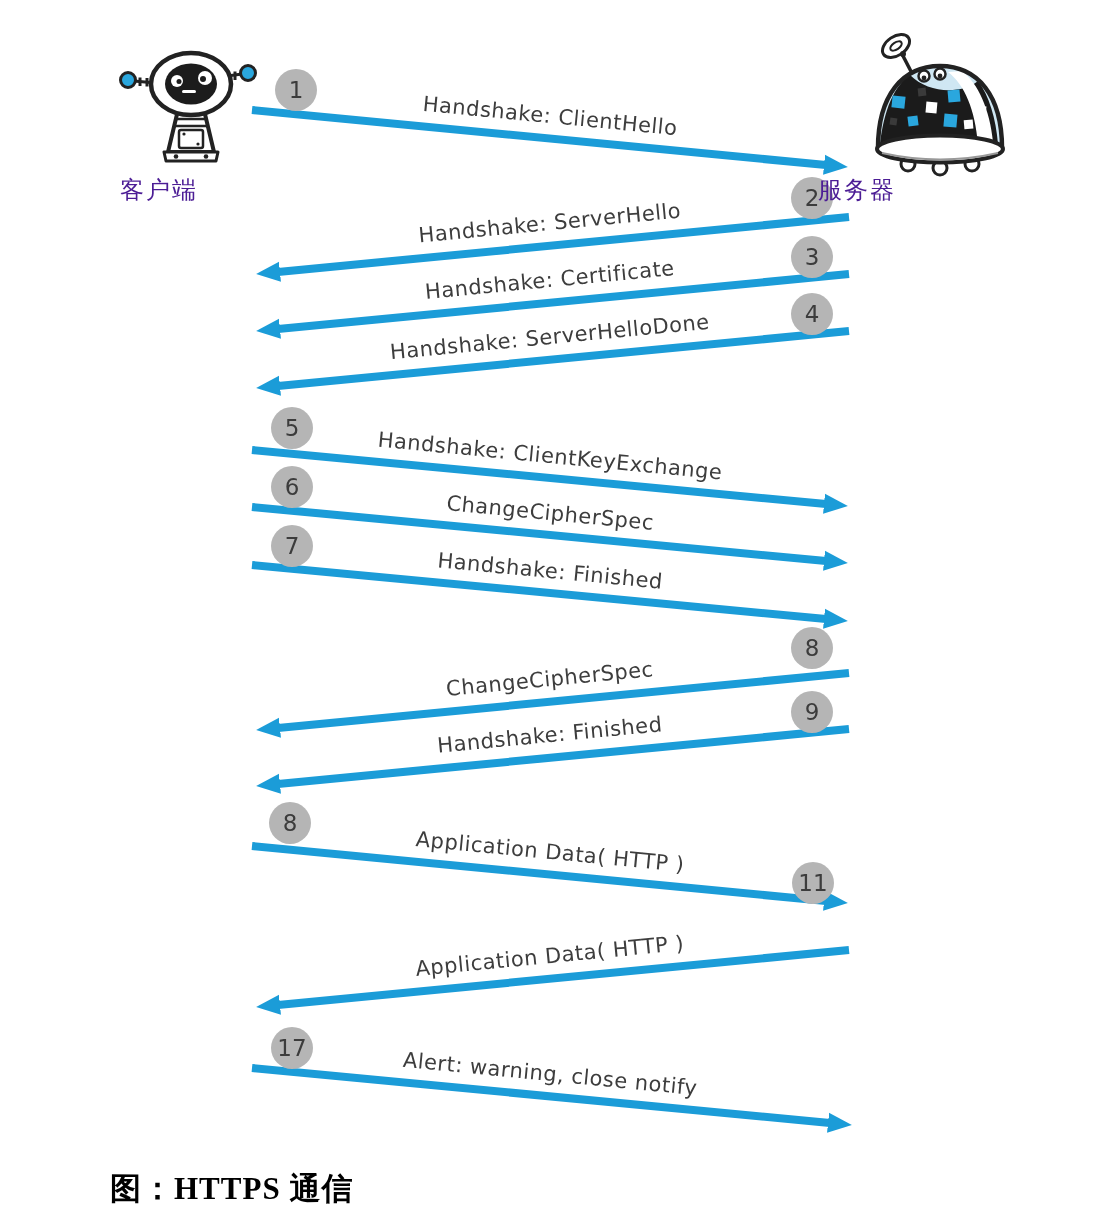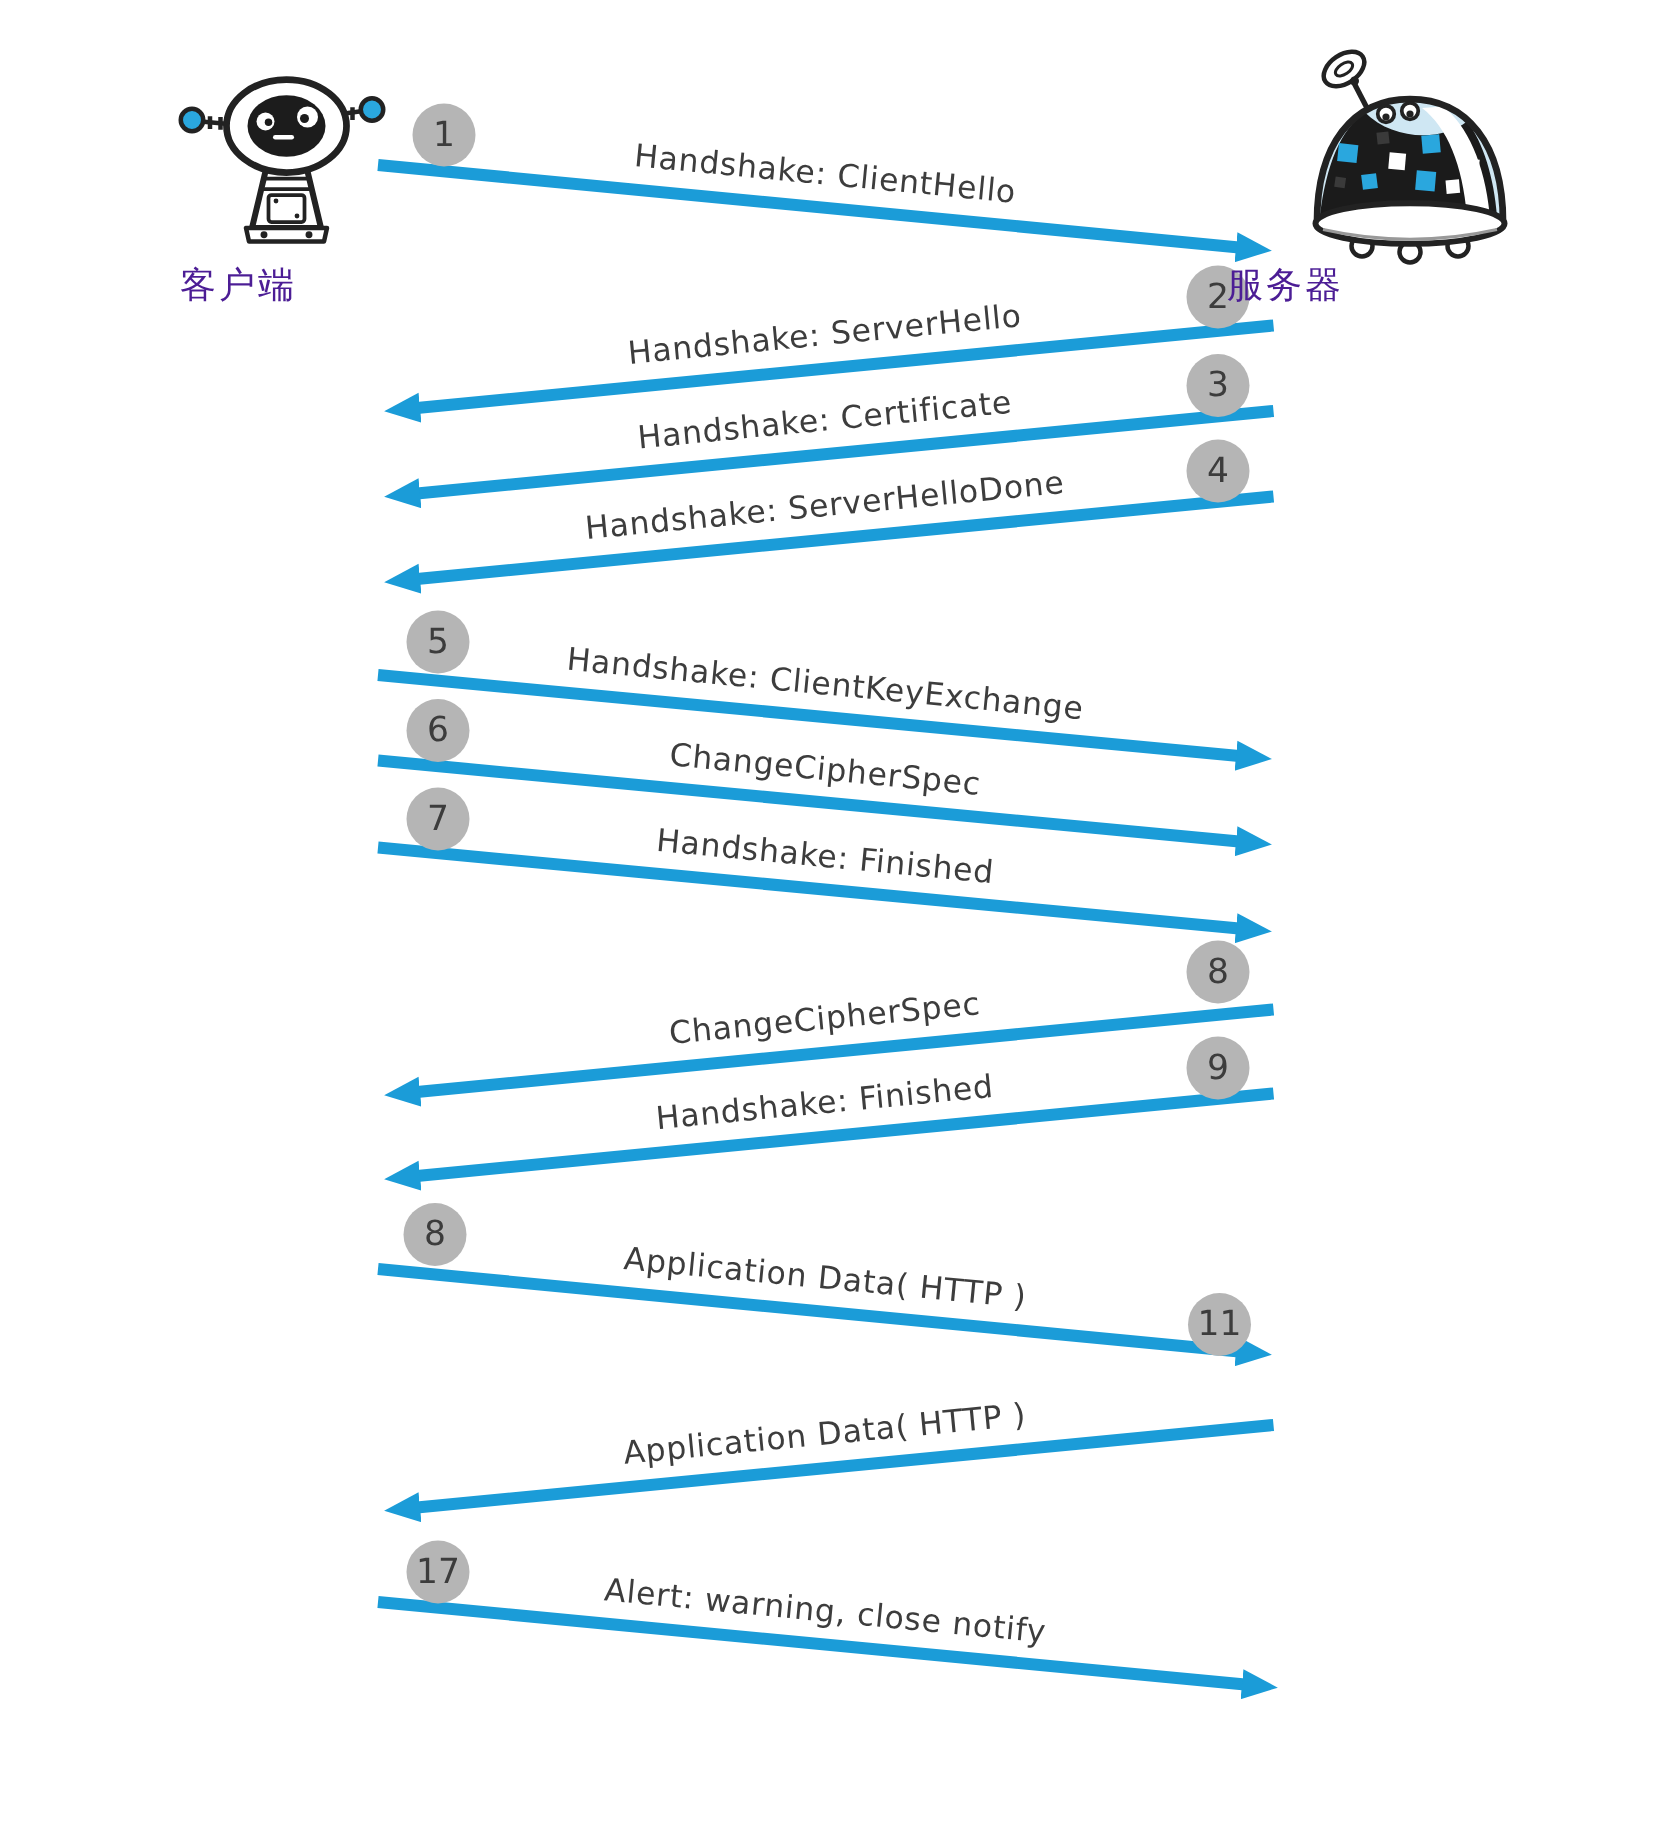--- a/index.html
+++ b/index.html
@@ -152,14 +152,15 @@
       <rect x="84" y="88" width="13" height="13" fill="var(--robot-blue,#2aa7de)" transform="rotate(5 90 94)"></rect>
       <rect x="104" y="94" width="9" height="9" fill="#fff" transform="rotate(-5 108 98)"></rect>
       <rect x="30" y="92" width="7" height="7" fill="#3a3a3a" transform="rotate(8 33 95)"></rect>
     </g>
 
     <ellipse cx="80" cy="123" rx="63" ry="13.5" fill="#fff" stroke="#222" stroke-width="4"></ellipse>
     <path d="M22,127 Q80,140 138,127" fill="none" stroke="#999" stroke-width="2"></path>
   </svg>
   <div class="actor-label" style="left:818px;top:174px">服务器</div>
 
+  <div class="caption">图：HTTPS 通信</div>
 
 </div>
 
 </body></html>

